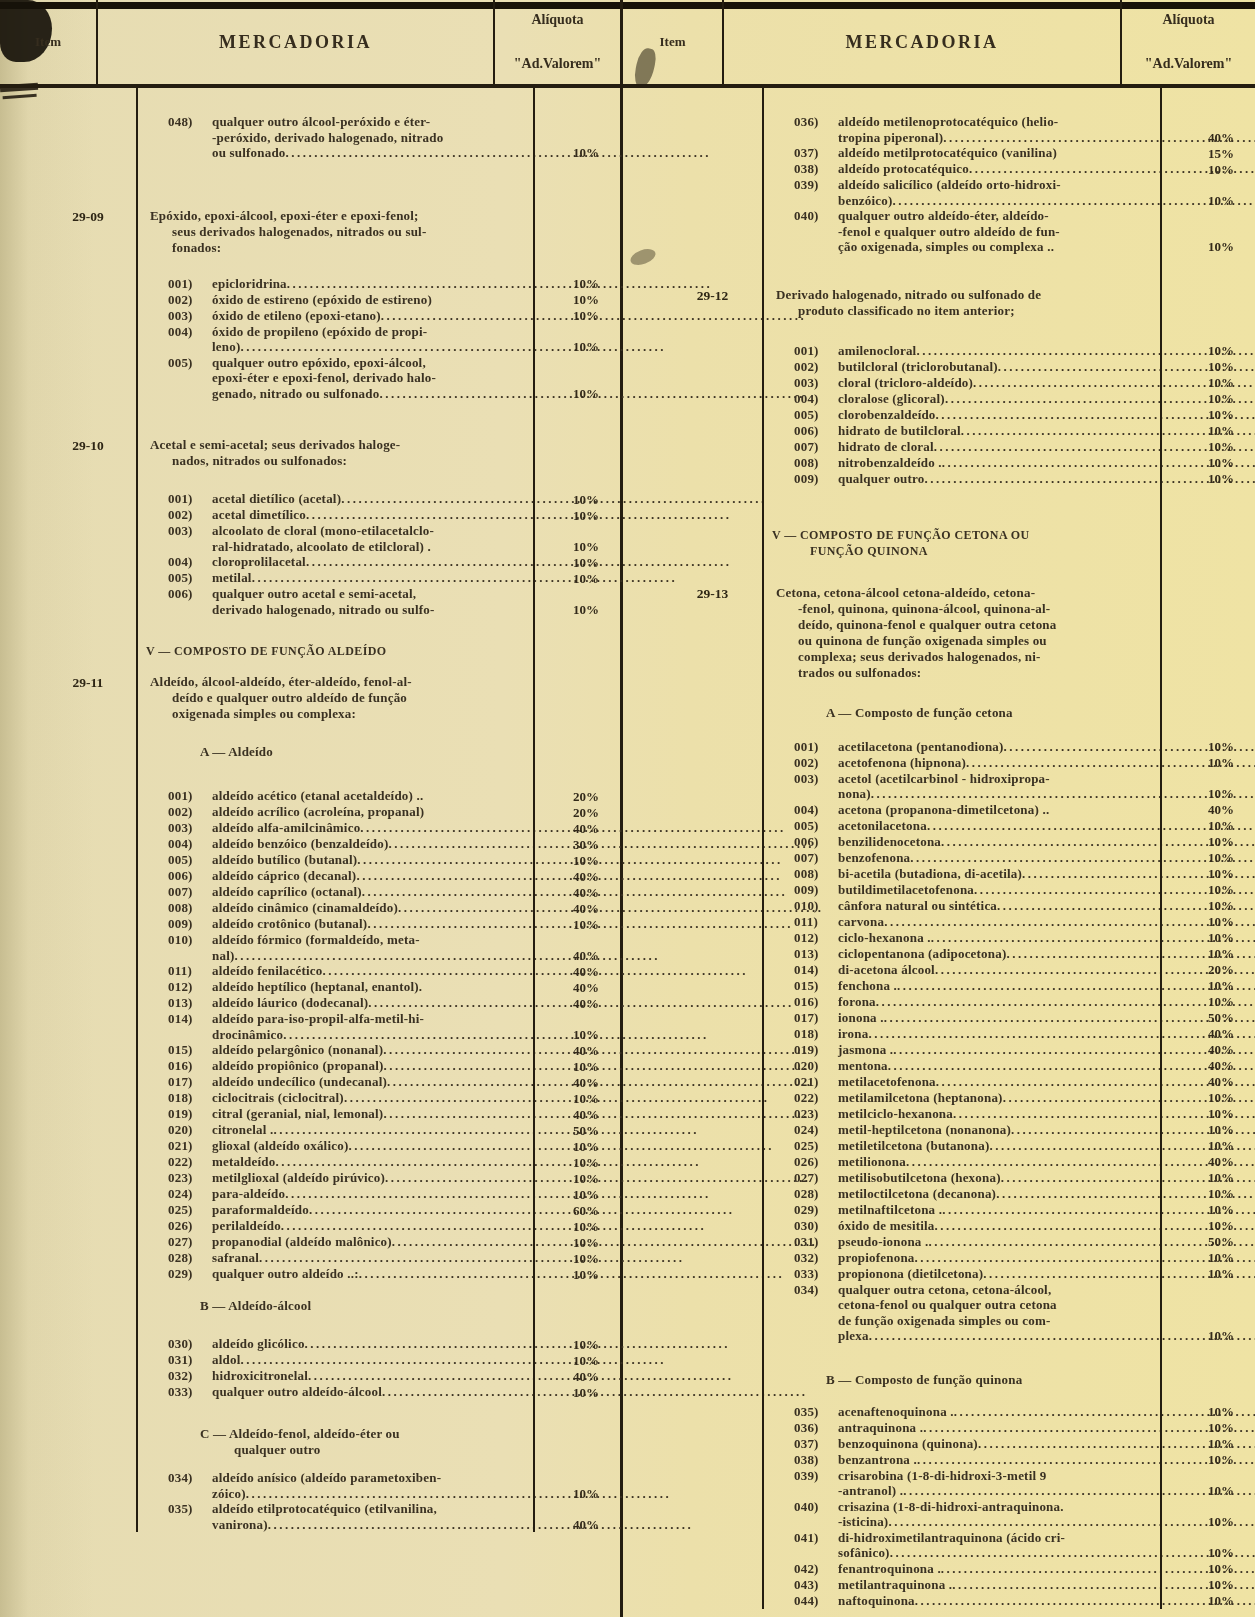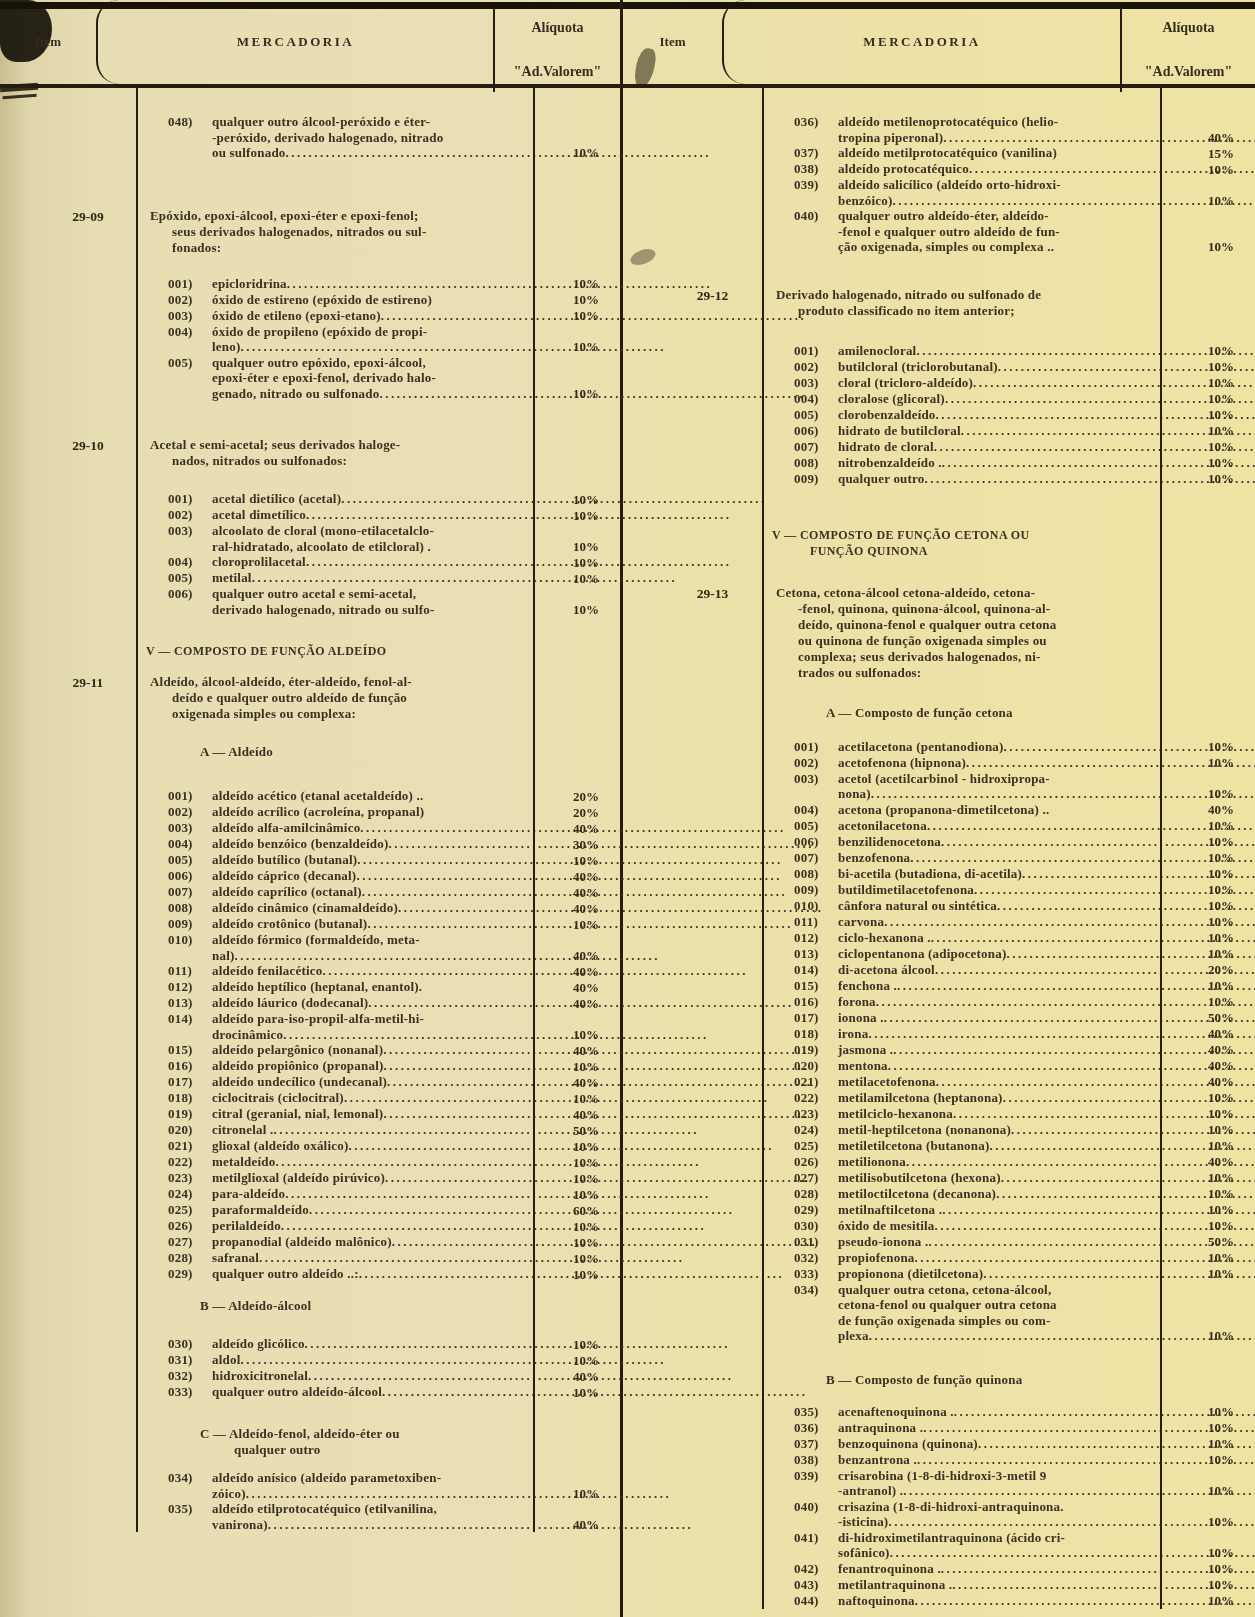--- a/index.html
+++ b/index.html
@@ -21,22 +21,22 @@
   .blob3{position:absolute;left:630px;top:250px;width:26px;height:14px;background:#2a2212;border-radius:50%;opacity:.4;transform:rotate(-20deg);}
 
   .tbl{position:absolute;top:0;height:1617px;}
   .t-left{left:0;width:620px;--c1:96px;--c2:397px;--c3:127px;border-right:3px solid #241d10;}
   .t-right{left:623px;width:632px;--c1:99px;--c2:398px;--c3:135px;}
 
   .hdr{display:grid;grid-template-columns:var(--c1) var(--c2) var(--c3);
        height:84px;border-bottom:4px solid #241d10;}
   .hcell{display:flex;align-items:center;justify-content:center;flex-direction:column;}
   .h-item{font-weight:700;font-size:13px;}
-  .h-merc{font-weight:700;font-size:13px;letter-spacing:2.5px;border-left:2px solid #241d10;height:100%;display:flex;align-items:center;justify-content:center;border-radius:23px;}
-  .h-aliq{border-left:2px solid #241d10;height:100%;font-weight:700;font-size:14px;line-height:20px;display:flex;flex-direction:column;align-items:center;justify-content:center;gap:24px;margin-top:8px;}
+  .h-merc{font-weight:700;font-size:18px;letter-spacing:2.5px;border-left:2px solid #241d10;height:100%;display:flex;align-items:center;justify-content:center;}
+  .h-aliq{border-left:2px solid #241d10;height:100%;font-weight:700;font-size:14px;line-height:20px;display:flex;flex-direction:column;align-items:center;justify-content:center;gap:24px;}
 
   .rows{position:relative;padding-left:40px;}
   .row{display:grid;grid-template-columns:var(--c1) var(--c2) var(--c3);}
   .cell{min-height:1px;}
   .body-cell{border-left:2px solid #241d10;padding:0 4px 0 8px;font-size:13px;line-height:16px;font-weight:700;letter-spacing:.2px;color:#3a3122;}
   .rate-cell{border-left:2px solid #241d10;display:flex;align-items:flex-end;padding-left:38px;font-weight:700;font-size:13px;line-height:15.5px;color:#332a1a;}
   .t-right .rate-cell{padding-left:46px;}
   .item-cell{padding-top:1px;text-align:center;font-weight:700;font-size:13.5px;color:#2e2615;}
 
   .group .body-cell div{padding-left:4px;}

